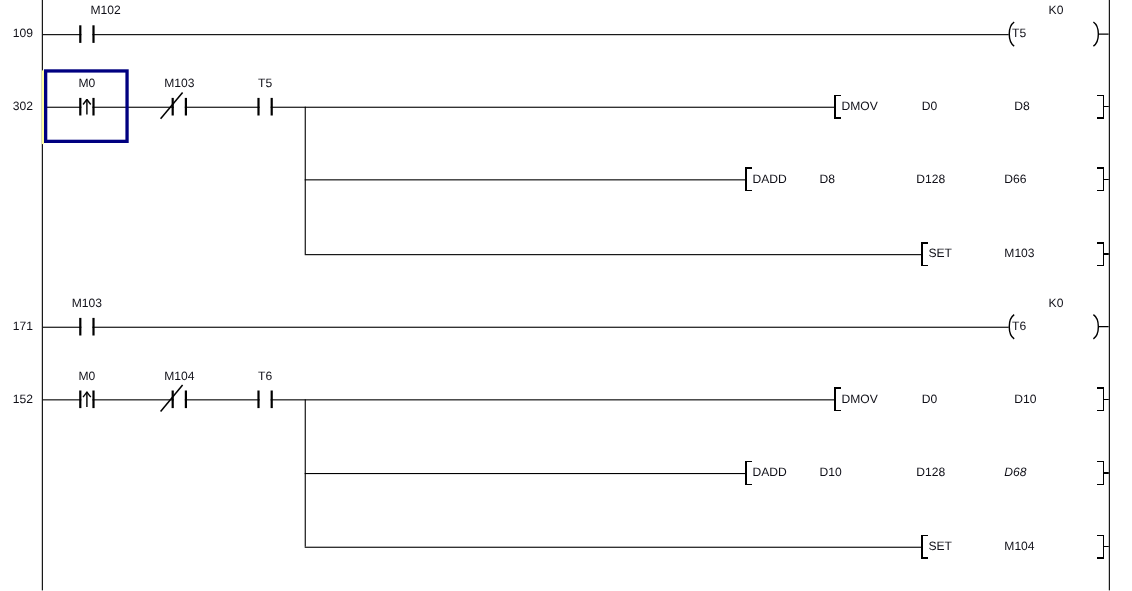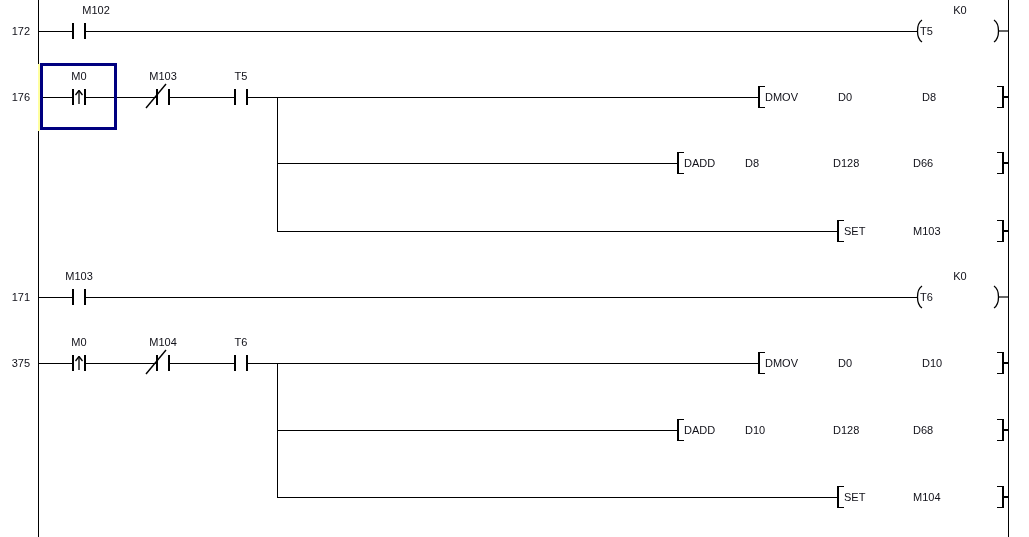--- a/index.html
+++ b/index.html
@@ -15,40 +15,40 @@
   .sym svg{display:block;}
   #cursor-box{position:absolute;border:3px solid #000080;box-sizing:border-box;background:transparent;}
   #cursor-rail{position:absolute;background:#ffffa0;}
 </style>
 </head>
 <body>
 
 <div id="stage">
     <div class="wire" style="left: 38px; top: 0px; width: 1px; height: 537px;"></div>
     <div class="wire" style="left: 1008px; top: 0px; width: 1px; height: 537px;"></div>
-    <div class="txt stepnum" style="left: 2px; top: 24px; width: 28px;">172</div>
+    <div class="txt stepnum" style="left: 2px; top: 24px; width: 28px;">109</div>
     <div class="wire" style="left: 39px; top: 31px; width: 878px; height: 1px;"></div>
     <div class="sym" style="left: 61px; top: 14px;">
       <svg width="36" height="34" viewBox="0 0 36 34">
     <rect x="13" y="13" width="10" height="8" fill="#fff"></rect>
     <rect x="11" y="9" width="2" height="16" fill="#000"></rect>
     <rect x="23" y="9" width="2" height="16" fill="#000"></rect>
       </svg>
     </div>
     <div class="txt lbl" style="left: 66px; top: 3px; width: 60px;">M102</div>
     <div class="sym" style="left: 908px; top: 13px;">
       <svg width="100" height="36" viewBox="0 0 100 36">
     <path d="M14,7 C8,11 8,25 14,29" fill="none" stroke="#000" stroke-width="1.3"></path>
     <path d="M86,7 C92,11 92,25 86,29" fill="none" stroke="#000" stroke-width="1.3"></path>
     <line x1="91" y1="18" x2="100" y2="18" stroke="#000" stroke-width="1.2"></line>
       </svg>
     </div>
     <div class="txt " style="left: 920px; top: 24px; width: 40px;">T5</div>
     <div class="txt lbl" style="left: 940px; top: 3px; width: 40px;">K0</div>
-    <div class="txt stepnum" style="left: 2px; top: 90px; width: 28px;">176</div>
+    <div class="txt stepnum" style="left: 2px; top: 90px; width: 28px;">302</div>
     <div class="wire" style="left: 39px; top: 97px; width: 720px; height: 1px;"></div>
     <div class="sym" style="left: 61px; top: 80px;">
       <svg width="36" height="34" viewBox="0 0 36 34">
     <rect x="13" y="13" width="10" height="8" fill="#fff"></rect>
     <rect x="11" y="9" width="2" height="16" fill="#000"></rect>
     <rect x="23" y="9" width="2" height="16" fill="#000"></rect>
         <line x1="18" y1="24" x2="18" y2="10" stroke="#000" stroke-width="1.3"></line>
         <line x1="14.5" y1="15" x2="18" y2="10.5" stroke="#000" stroke-width="1.3"></line>
         <line x1="21.5" y1="15" x2="18" y2="10.5" stroke="#000" stroke-width="1.3"></line>
       </svg>
@@ -142,21 +142,21 @@
     <div class="txt lbl" style="left: 49px; top: 269px; width: 60px;">M103</div>
     <div class="sym" style="left: 908px; top: 279px;">
       <svg width="100" height="36" viewBox="0 0 100 36">
     <path d="M14,7 C8,11 8,25 14,29" fill="none" stroke="#000" stroke-width="1.3"></path>
     <path d="M86,7 C92,11 92,25 86,29" fill="none" stroke="#000" stroke-width="1.3"></path>
     <line x1="91" y1="18" x2="100" y2="18" stroke="#000" stroke-width="1.2"></line>
       </svg>
     </div>
     <div class="txt " style="left: 920px; top: 290px; width: 40px;">T6</div>
     <div class="txt lbl" style="left: 940px; top: 269px; width: 40px;">K0</div>
-    <div class="txt stepnum" style="left: 2px; top: 356px; width: 28px;">375</div>
+    <div class="txt stepnum" style="left: 2px; top: 356px; width: 28px;">152</div>
     <div class="wire" style="left: 39px; top: 363px; width: 720px; height: 1px;"></div>
     <div class="sym" style="left: 61px; top: 346px;">
       <svg width="36" height="34" viewBox="0 0 36 34">
     <rect x="13" y="13" width="10" height="8" fill="#fff"></rect>
     <rect x="11" y="9" width="2" height="16" fill="#000"></rect>
     <rect x="23" y="9" width="2" height="16" fill="#000"></rect>
         <line x1="18" y1="24" x2="18" y2="10" stroke="#000" stroke-width="1.3"></line>
         <line x1="14.5" y1="15" x2="18" y2="10.5" stroke="#000" stroke-width="1.3"></line>
         <line x1="21.5" y1="15" x2="18" y2="10.5" stroke="#000" stroke-width="1.3"></line>
       </svg>
@@ -201,21 +201,21 @@
     <div class="sym" style="left: 677px; top: 416px;">
       <svg width="8" height="28" viewBox="0 0 8 28" shape-rendering="crispEdges">
     <line x1="1" y1="3" x2="1" y2="25" stroke="#000" stroke-width="1.4"></line>
     <line x1="1" y1="3.7" x2="7" y2="3.7" stroke="#000" stroke-width="1.4"></line>
     <line x1="1" y1="24.3" x2="7" y2="24.3" stroke="#000" stroke-width="1.4"></line>
       </svg>
     </div>
     <div class="txt " style="left: 684px; top: 423px; width: 58px;">DADD</div>
     <div class="txt " style="left: 745px; top: 423px; width: 60px;">D10</div>
     <div class="txt " style="left: 833px; top: 423px; width: 60px;">D128</div>
-    <div class="txt " style="left: 913px; top: 423px; width: 60px;">D68</div>
+    <div class="txt " style="left: 913px; top: 423px; width: 60px; font-style: italic;">D68</div>
     <div class="sym" style="left: 996px; top: 416px;">
       <svg width="12" height="28" viewBox="0 0 12 28" shape-rendering="crispEdges">
     <line x1="7" y1="3" x2="7" y2="25" stroke="#000" stroke-width="1.4"></line>
     <line x1="1" y1="3.7" x2="7" y2="3.7" stroke="#000" stroke-width="1.4"></line>
     <line x1="1" y1="24.3" x2="7" y2="24.3" stroke="#000" stroke-width="1.4"></line>
     <line x1="7" y1="14" x2="12" y2="14" stroke="#000" stroke-width="1.2"></line>
       </svg>
     </div>
     <div class="wire" style="left: 277px; top: 497px; width: 561px; height: 1px;"></div>
     <div class="sym" style="left: 837px; top: 483px;">

